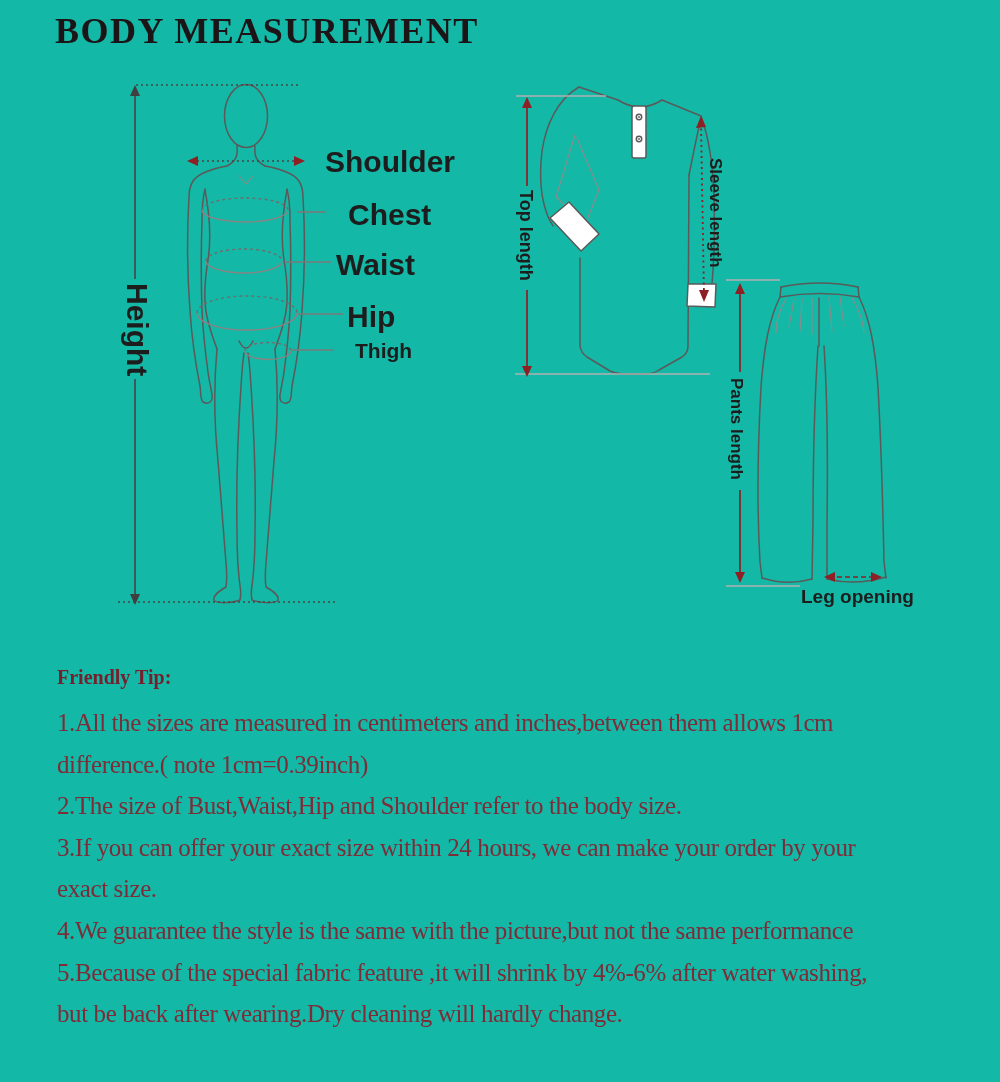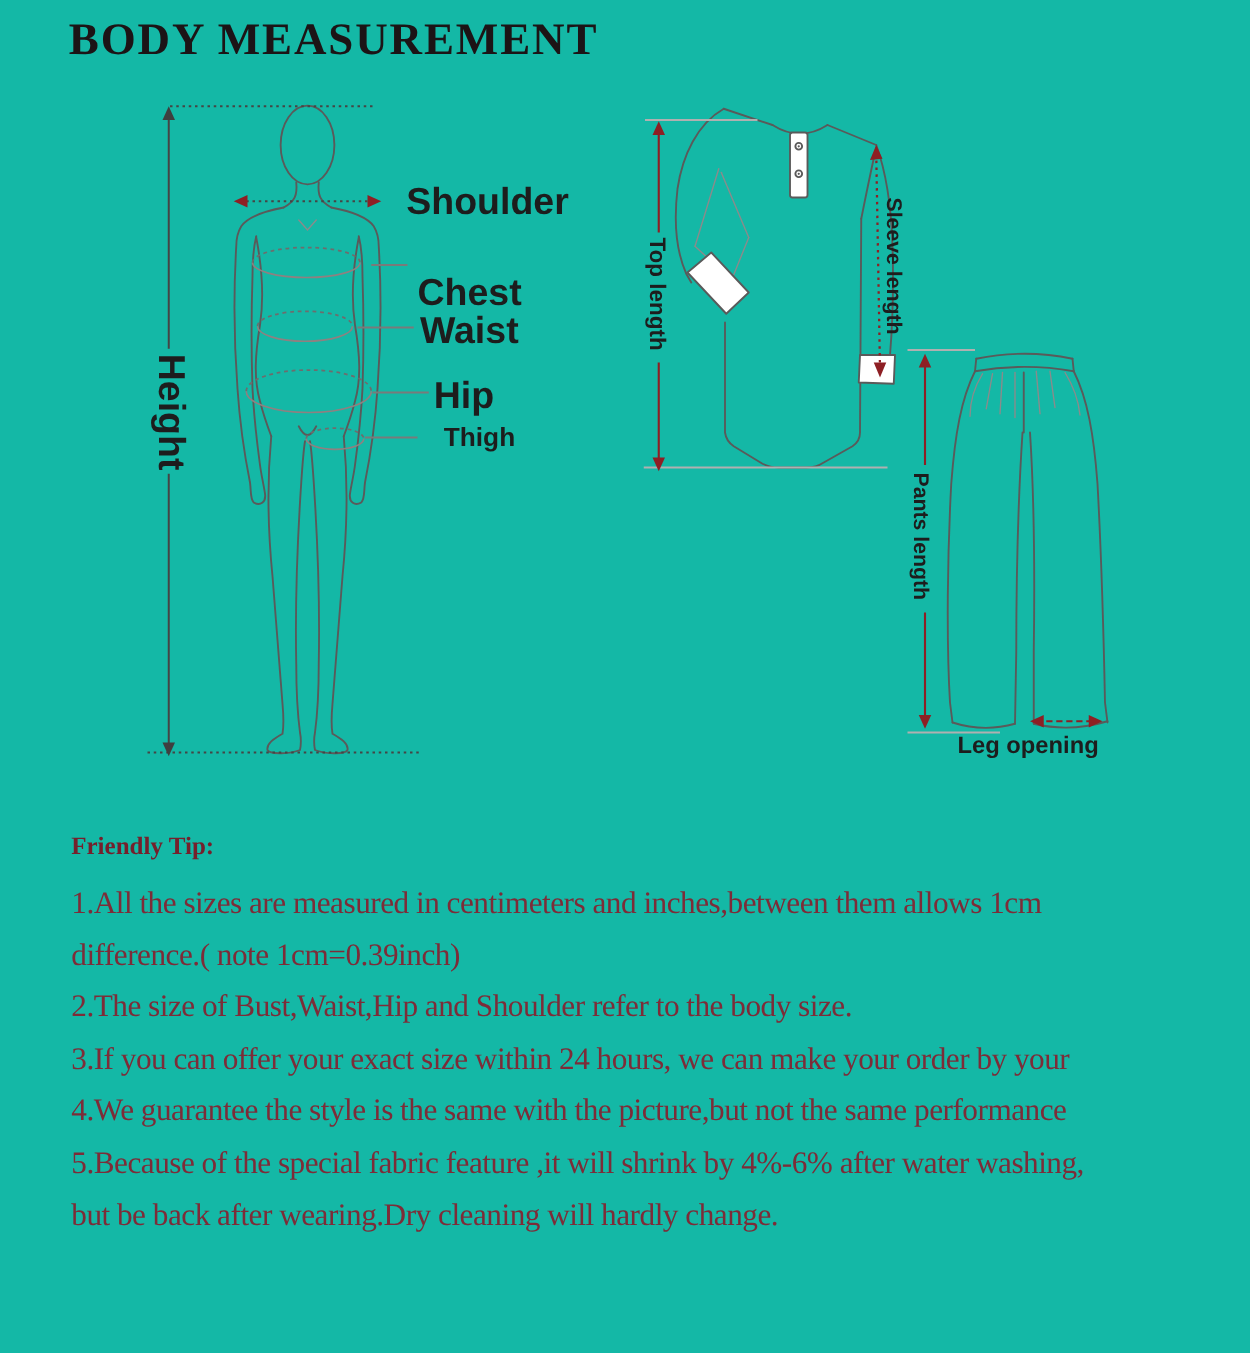--- a/index.html
+++ b/index.html
@@ -186,34 +186,35 @@
 
     <g>
       <path class="red-dash" d="M829,577 H877"></path>
       <polygon class="red-head" points="824,577 835,572 835,582"></polygon>
       <polygon class="red-head" points="882,577 871,572 871,582"></polygon>
     </g>
   </svg>
 
   <span class="lbl vert" style="left:121px;top:283px;">Height</span>
   <span class="lbl" style="left:325px;top:146px;">Shoulder</span>
-  <span class="lbl" style="left:334px;top:199px;margin-top:20px;">Chest</span>
+  <span class="lbl" style="left:348px;top:199px;">Chest</span>
   <span class="lbl" style="left:336px;top:249px;">Waist</span>
   <span class="lbl" style="left:347px;top:301px;">Hip</span>
   <span class="lbl small" style="left:355px;top:340px;">Thigh</span>
 
   <span class="lbl vert gar18" style="left:516px;top:190px;">Top length</span>
   <span class="lbl vert gar" style="left:706px;top:158px;">Sleeve length</span>
   <span class="lbl vert gar" style="left:727px;top:378px;">Pants length</span>
-  <span class="lbl gar19" style="left:766px;top:587px;">Leg opening</span>
+  <span class="lbl gar19" style="left:801px;top:587px;">Leg opening</span>
 
   <div class="tips">
     <p class="tips-heading">Friendly Tip:</p>
     <p class="tip-line">1.All the sizes are measured in centimeters and inches,between them allows 1cm</p>
     <p class="tip-line">difference.( note 1cm=0.39inch)</p>
     <p class="tip-line">2.The size of Bust,Waist,Hip and Shoulder refer to the body size.</p>
     <p class="tip-line">3.If you can offer your exact size within 24 hours, we can make your order by your</p>
+    <p class="tip-line">exact size.</p>
     <p class="tip-line">4.We guarantee the style is the same with the picture,but not the same performance</p>
     <p class="tip-line">5.Because of the special fabric feature ,it will shrink by 4%-6% after water washing,</p>
     <p class="tip-line">but be back after wearing.Dry cleaning will hardly change.</p>
   </div>
 
 </div>
 
 </body></html>

